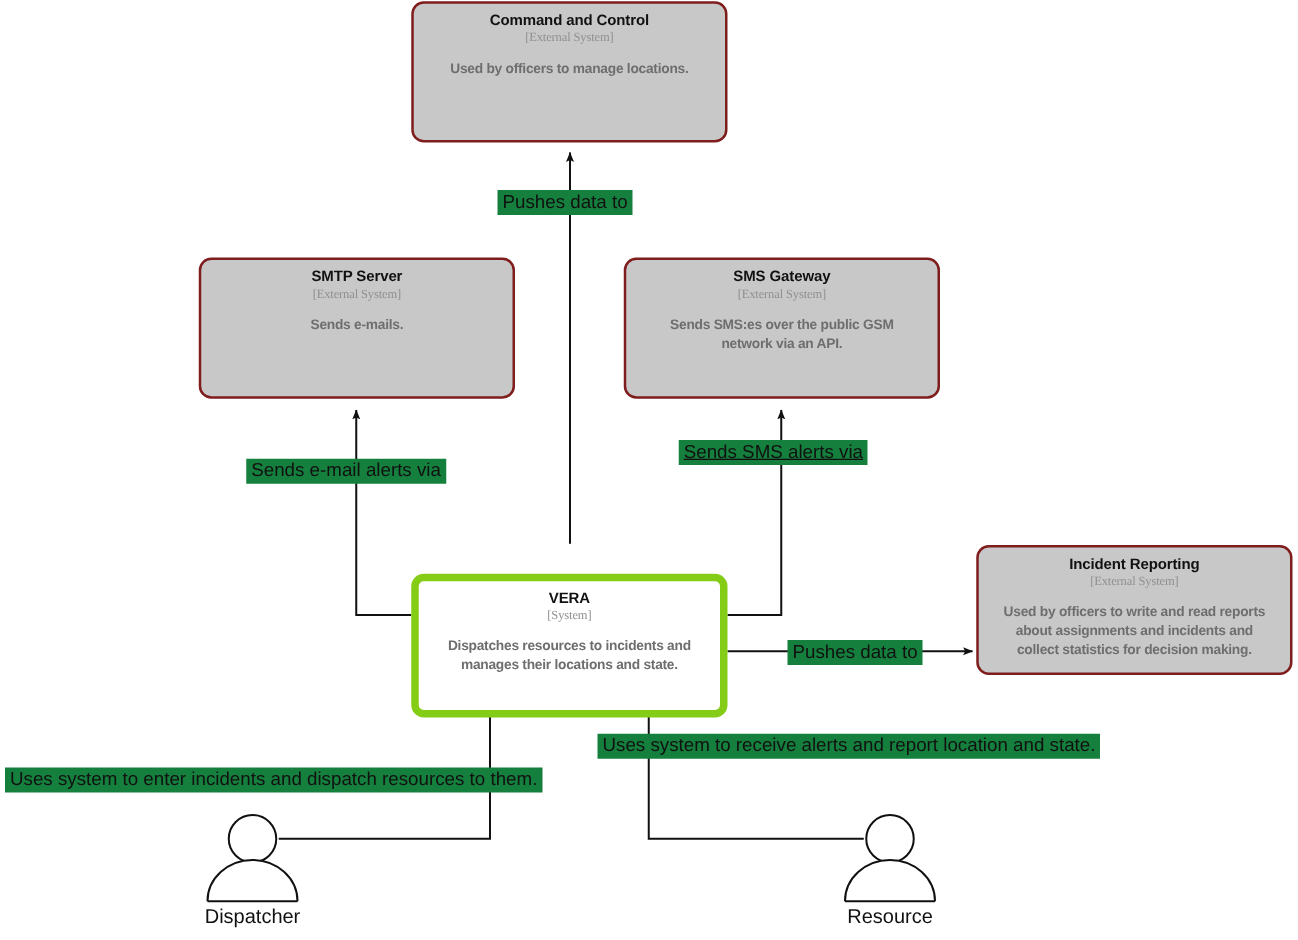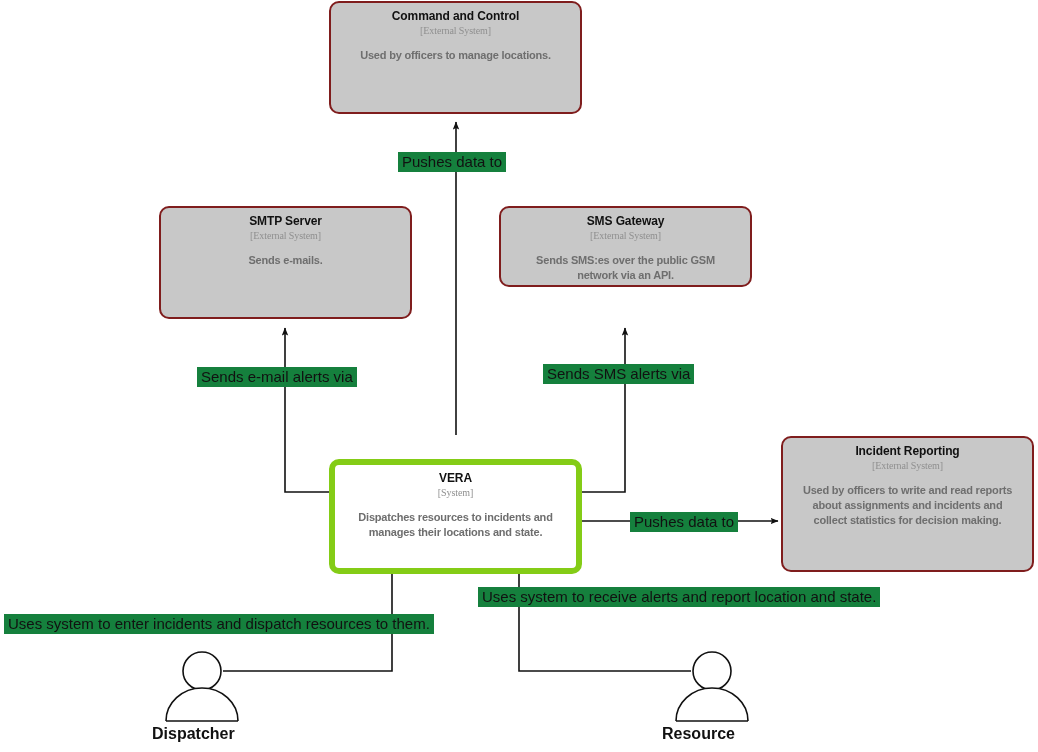--- a/index.html
+++ b/index.html
@@ -69,22 +69,21 @@
     font-size: 15px;
     color: #111111;
     white-space: nowrap;
     background: #15803d;
     padding: 1px 4px;
     line-height: 18px;
   }
   .actor {
     position: absolute;
     width: 100px;
-    text-align: left;
-    font-weight: bold;
+    text-align: center;
   }
   .actor svg {
     display: block;
     margin: 0 auto;
   }
   .actor-label {
     font-size: 16px;
     color: #111111;
     line-height: 19px;
     margin-top: 1px;
@@ -132,43 +131,43 @@
     <div class="node-type">[External System]</div>
     <div class="node-desc">Used by officers to manage locations.</div>
   </div>
 
   <div class="node external" style="left:159px; top:206px; width:253px; height:113px;">
     <div class="node-title">SMTP Server</div>
     <div class="node-type">[External System]</div>
     <div class="node-desc">Sends e-mails.</div>
   </div>
 
-  <div class="node external" style="left:499px; top:206px; width:253px; height:81px;">
+  <div class="node external" style="left:499px; top:206px; width:253px; height:113px;">
     <div class="node-title">SMS Gateway</div>
     <div class="node-type">[External System]</div>
     <div class="node-desc">Sends SMS:es over the public GSM network via an API.</div>
   </div>
 
   <div class="node system" style="left:329px; top:435px; width:253px; height:115px;">
     <div class="node-title">VERA</div>
     <div class="node-type">[System]</div>
     <div class="node-desc">Dispatches resources to incidents and manages their locations and state.</div>
   </div>
 
-  <div class="node external" style="left:781px; top:436px; width:253px; height:136px;">
+  <div class="node external" style="left:781px; top:436px; width:253px; height:104px;">
     <div class="node-title">Incident Reporting</div>
     <div class="node-type">[External System]</div>
     <div class="node-desc">Used by officers to write and read reports about assignments and incidents and collect statistics for decision making.</div>
   </div>
 
   <div class="edge-label" style="left:398px; top:152px;">Pushes data to</div>
 
   <div class="edge-label" style="left:197px; top:367px;">Sends e-mail alerts via</div>
 
-  <div class="edge-label" style="left:543px; top:364px;">Sends SMS alerts via</div>
+  <div class="edge-label" style="left:543px; top:352px;text-decoration:underline;">Sends SMS alerts via</div>
 
   <div class="edge-label" style="left:630px; top:512px;">Pushes data to</div>
 
   <div class="edge-label" style="left:4px; top:614px;">Uses system to enter incidents and dispatch resources to them.</div>
 
   <div class="edge-label" style="left:478px; top:587px;">Uses system to receive alerts and report location and state.</div>
 
   <div class="actor" style="left:152px; top:650px;">
     <svg width="100" height="73" viewBox="0 0 100 73">
       <circle cx="50" cy="21" r="19" fill="#ffffff" stroke="#111111" stroke-width="1.6"></circle>

